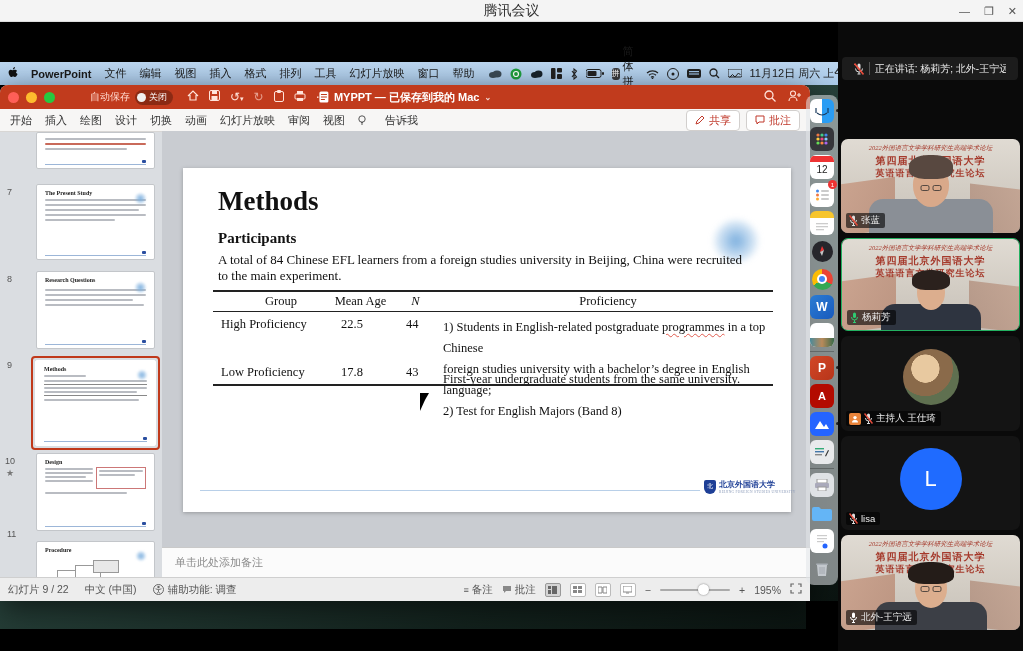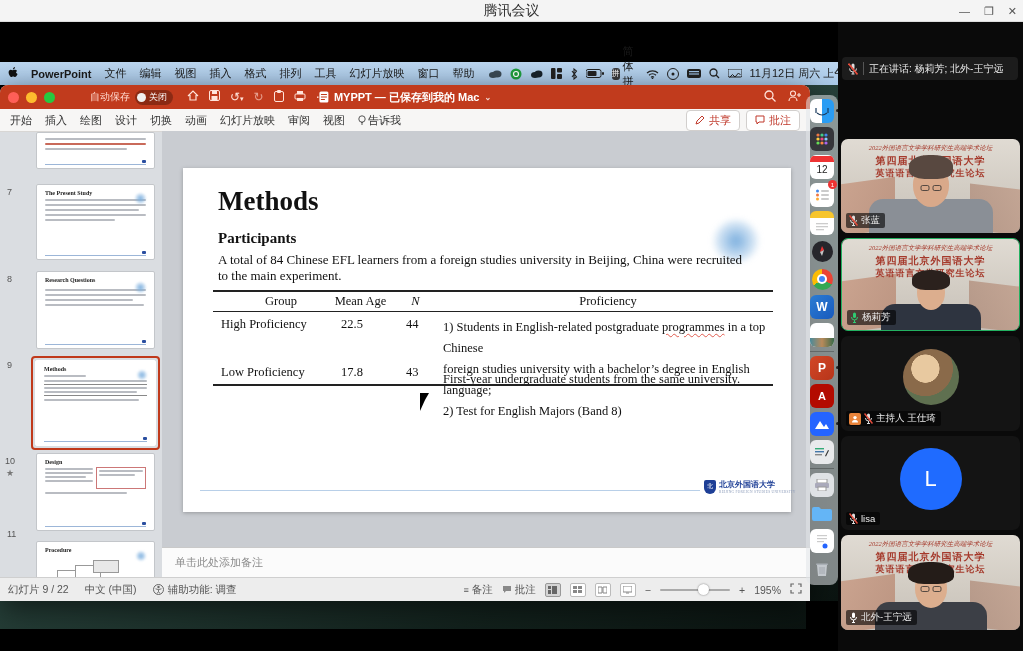--- a/index.html
+++ b/index.html
@@ -103,21 +103,21 @@
   .v1{top:5px;font-size:6.5px;font-style:italic}
   .v2{top:15px;font-size:10px;font-weight:bold;letter-spacing:1px}
   .v3{top:28px;font-size:9px;font-weight:bold;letter-spacing:1px}
   .person{position:absolute;left:50%;transform:translateX(-50%);bottom:0}
   .hair{position:absolute;left:50%;transform:translateX(-50%);border-radius:45% 45% 35% 35%}
   .face{position:absolute;left:50%;transform:translateX(-50%);border-radius:46% 46% 50% 50%}
   .torso{position:absolute;left:50%;transform:translateX(-50%);bottom:0;border-radius:14px 14px 0 0}
   .glasses{position:absolute;left:50%;transform:translateX(-50%);display:flex;gap:3px}
   .glasses i{display:block;width:9px;height:6px;border:1px solid rgba(40,40,40,.75);border-radius:2px}
   .hostbadge{width:12px;height:12px;background:#e8833a;border-radius:2px;display:flex;align-items:center;justify-content:center;flex:none}
-  .speakbanner{position:absolute;left:4px;top:35px;width:176px;height:23px;background:rgba(30,30,30,.93);border-radius:4px;display:flex;align-items:center;gap:5px;padding:0 6px;z-index:9}
+  .speakbanner{position:absolute;left:4px;top:35px;width:176px;height:23px;background:rgba(30,30,30,.93);border-radius:4px;display:flex;align-items:center;gap:5px;padding:0 12px;z-index:9}
   .speakbanner .div{width:1px;height:13px;background:#555}
   .speakbanner .txt{color:#ececec;font-size:10px;white-space:nowrap;overflow:hidden}
   .avatarL{position:absolute;left:50%;top:12px;transform:translateX(-50%);width:62px;height:62px;border-radius:50%;background:#1f6bff;color:#fff;display:flex;align-items:center;justify-content:center;font-size:22px}
   .avphoto{position:absolute;left:50%;top:13px;transform:translateX(-50%);width:56px;height:56px;border-radius:50%;background:radial-gradient(circle at 40% 35%,#e8c9a0 0 28%,#8a6a4a 29% 55%,#5f7050 56% 100%)}
   .planet{position:absolute;left:50%;top:6px;transform:translateX(-50%);width:74px;height:74px;border-radius:50%;background:radial-gradient(circle at 40% 40%,#2c4258,#16222e 60%,#0a0f15)}
 </style>
 </head>
 <body>
 
 <div id="app">
@@ -288,21 +288,21 @@
     <div class="ribbon">
       <span class="rtab">开始</span>
       <span class="rtab">插入</span>
       <span class="rtab">绘图</span>
       <span class="rtab">设计</span>
       <span class="rtab">切换</span>
       <span class="rtab">动画</span>
       <span class="rtab">幻灯片放映</span>
       <span class="rtab">审阅</span>
       <span class="rtab">视图</span>
-      <span class="rtab row" style="gap:2px">
+      <span class="rtab row" style="gap:19px">
           <svg width="8" height="11">
             <circle cx="4" cy="4" r="3.2" fill="none" stroke="#555"></circle>
             <path d="M3 7.5h2M3 9h2" stroke="#555"></path>
           </svg>
           <span>告诉我</span>
         </span>
       <span class="rbtns">
         <span class="pillbtn">
             <svg width="10" height="10">
               <path d="M1 9l1-3 5-5 2 2-5 5z" fill="none" stroke="#c0392b"></path>

